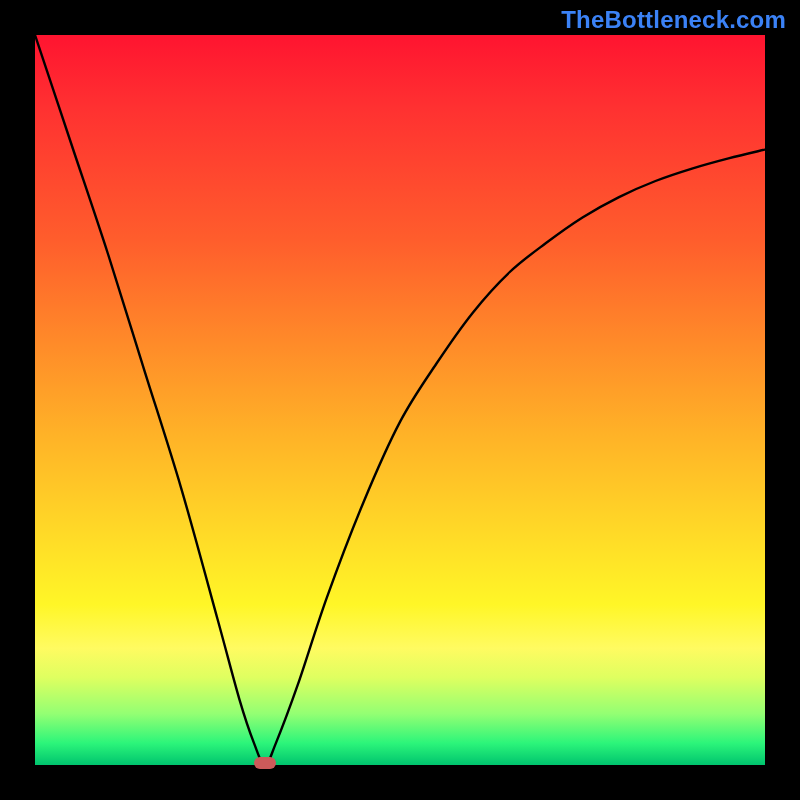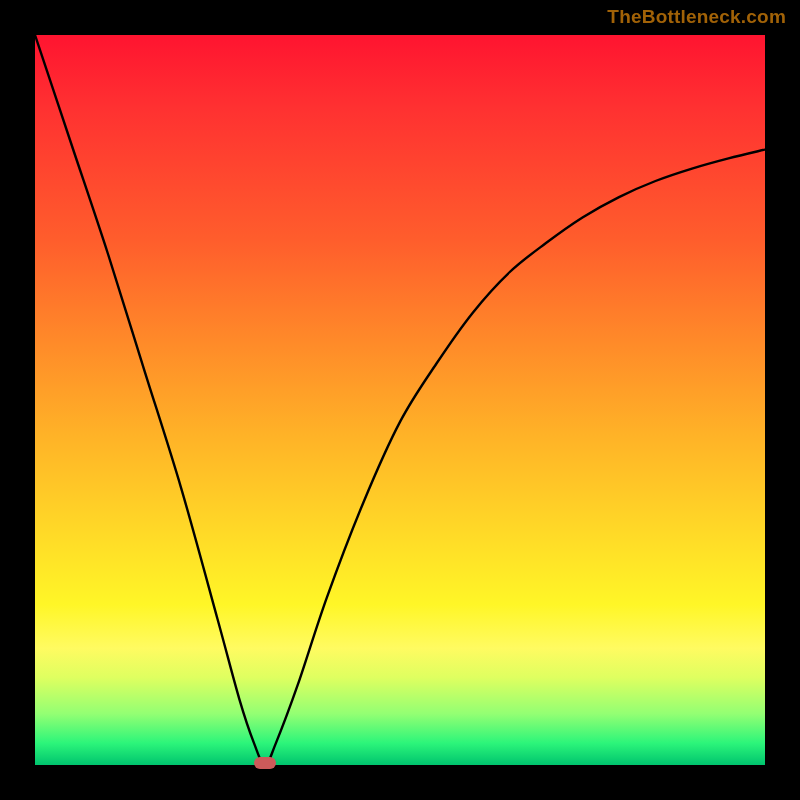--- a/index.html
+++ b/index.html
@@ -37,23 +37,23 @@
       #dfff60 88%,
       #93ff73 93%,
       #2cf57a 97%,
       #00c46e 100%
     );
   }
   .watermark {
     position: absolute;
     top: 6px;
     right: 14px;
-    font-size: 19px;
+    font-size: 24px;
     font-weight: 600;
-    color: #a16207;
+    color: #3b82f6;
     letter-spacing: 0.2px;
     user-select: none;
   }
   svg.curve {
     position: absolute;
     left: 0;
     top: 0;
     width: 730px;
     height: 730px;
   }

